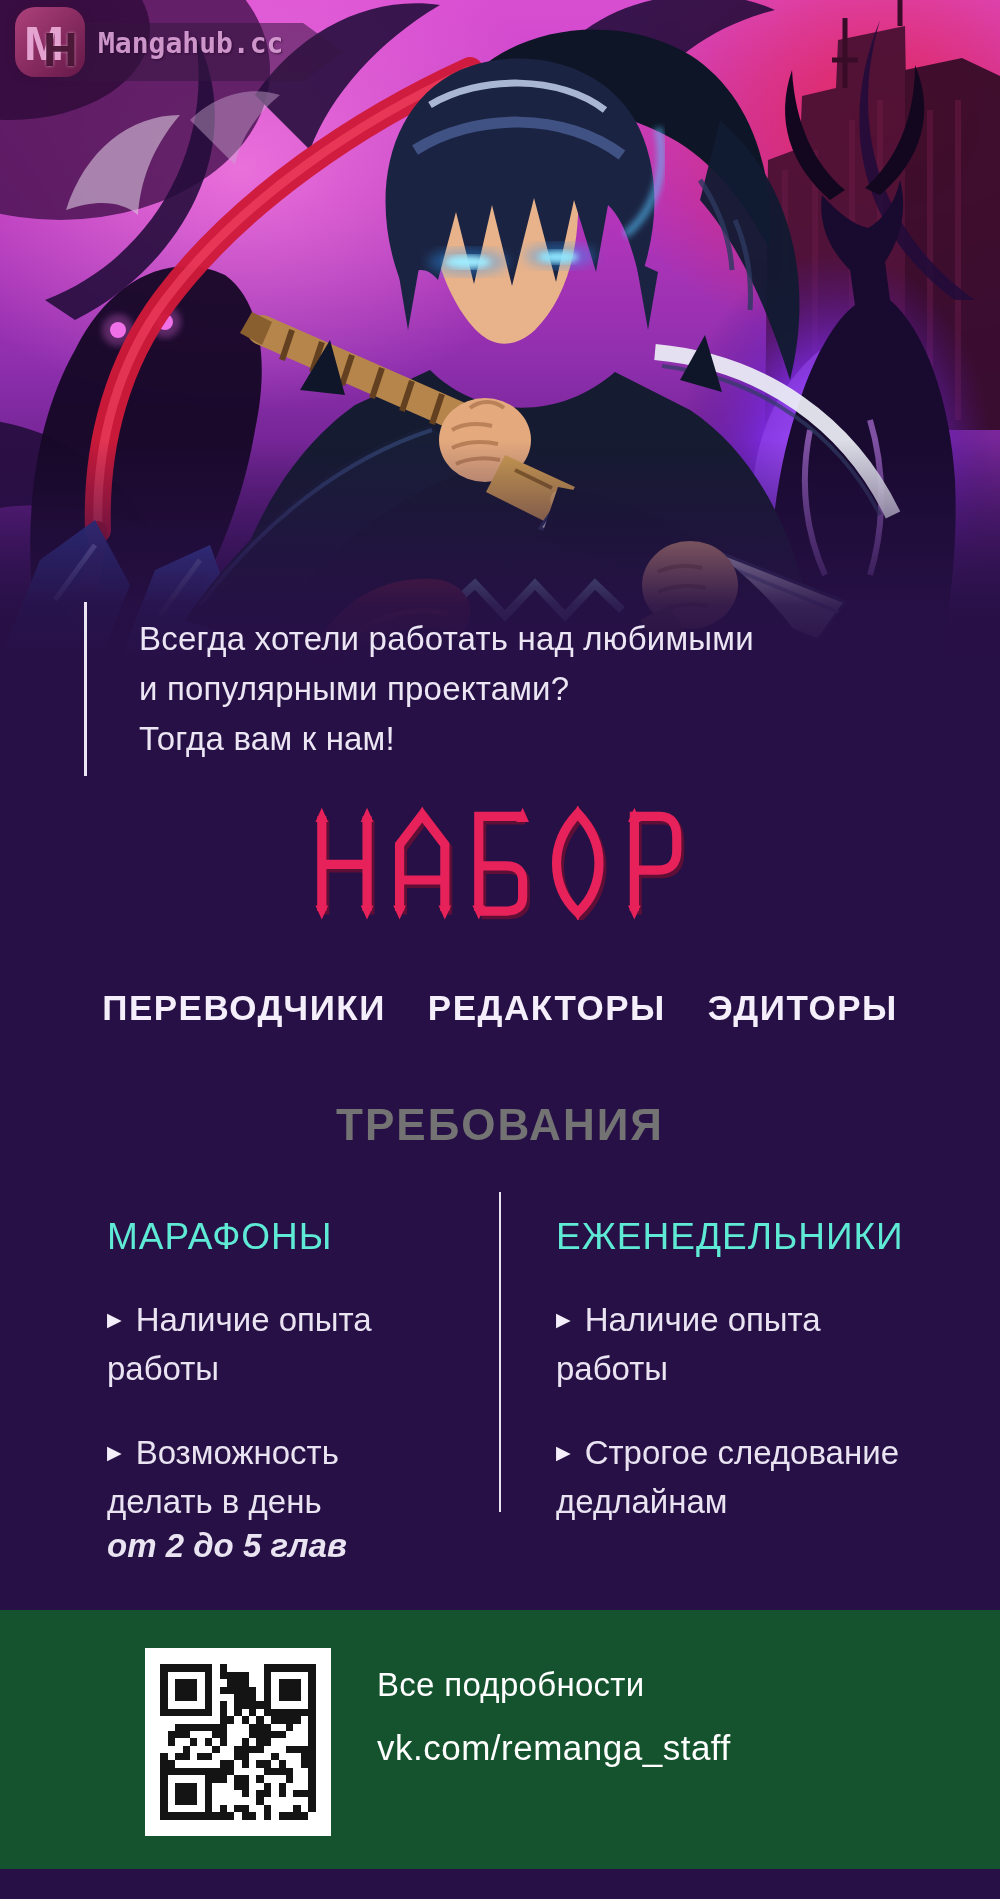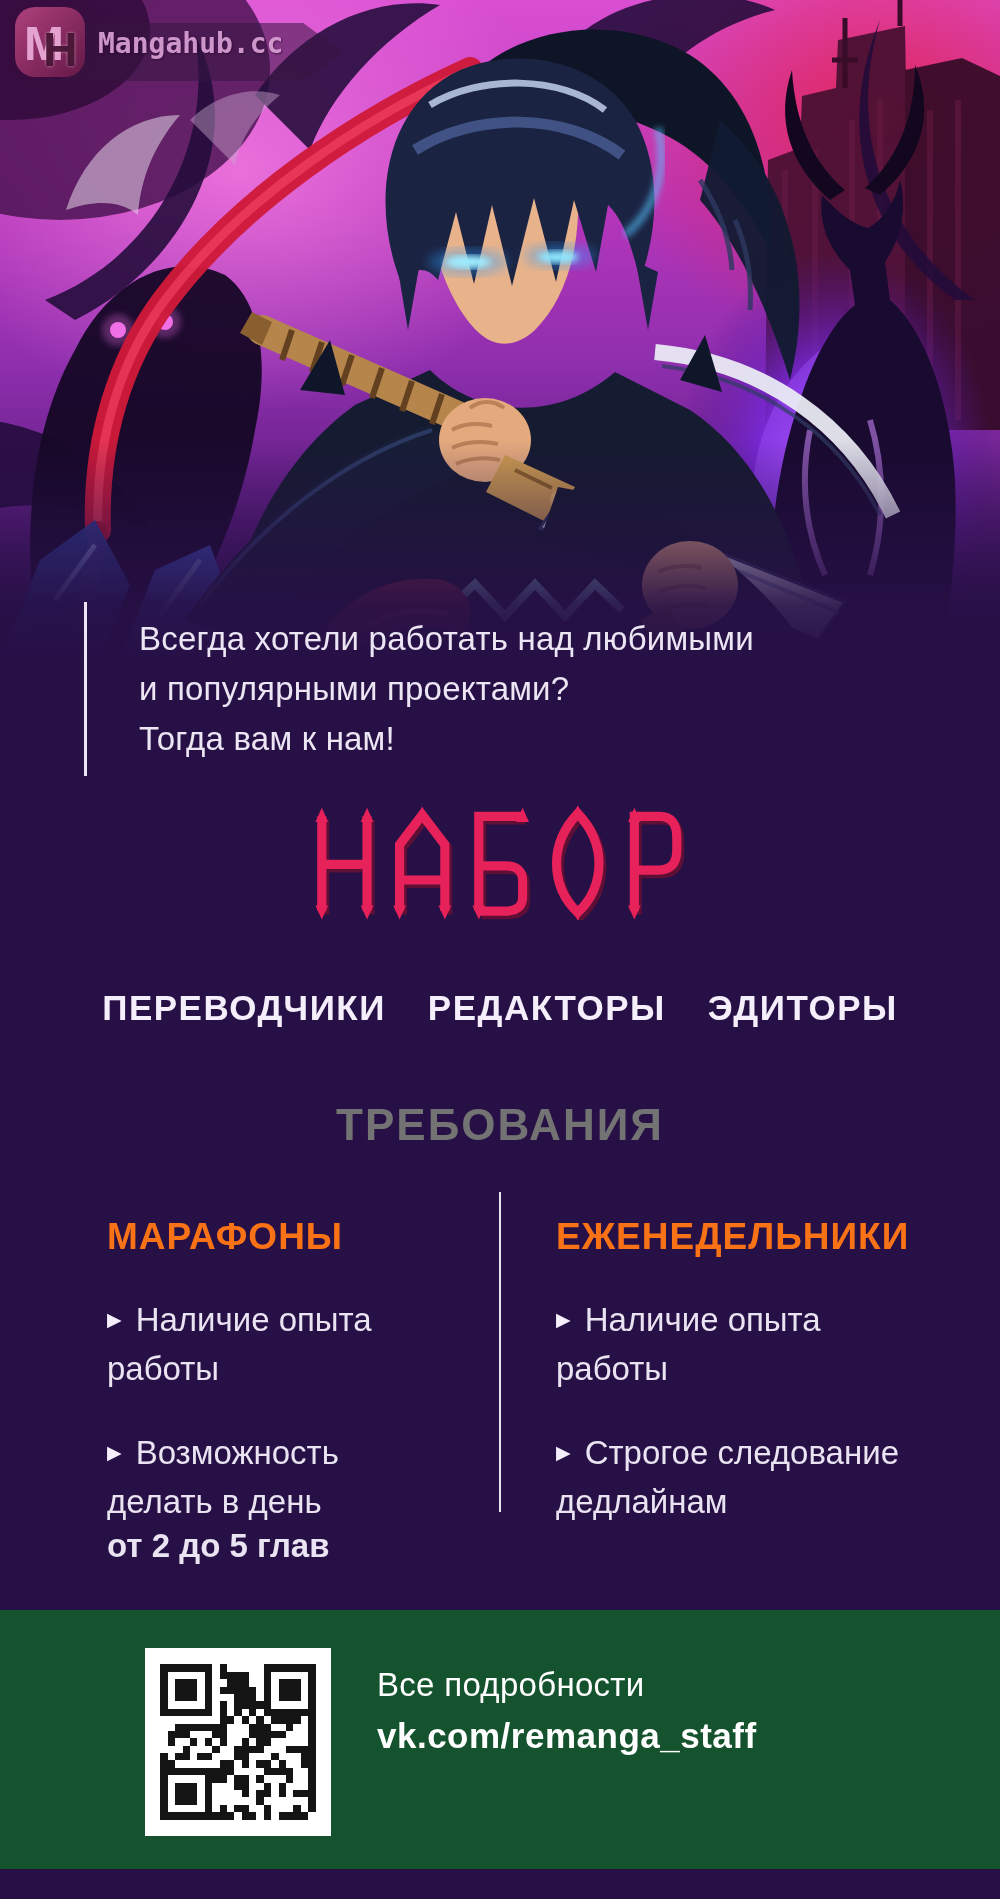--- a/index.html
+++ b/index.html
@@ -45,36 +45,36 @@
     display:flex;justify-content:center;gap:42px;
     font-size:35px;font-weight:700;letter-spacing:1.5px;color:#f4effa;}
   
   .req-title{position:absolute;top:1100px;left:0;width:100%;text-align:center;
     font-size:44px;font-weight:700;letter-spacing:2px;color:#737373;}
   .divider{position:absolute;left:499px;top:1192px;width:2px;height:320px;
     background:rgba(250,246,255,.92);}
   .col{position:absolute;top:1216px;}
   .col-left{left:107px;width:375px;}
   .col-right{left:556px;width:424px;}
-  .col-heading{font-size:37px;font-weight:700;letter-spacing:1px;color:#f97316;}
+  .col-heading{font-size:37px;font-weight:400;letter-spacing:1px;color:#5eead4;}
   .bullet{margin-top:40px;font-size:33px;line-height:44px;color:#eae4f2;}
   .bullet.first{}
   .marker{display:inline-block;font-size:19px;transform:translateY(-5px);
     margin-right:14px;color:#f4effa;}
   .bullet-text{white-space:pre-line;}
-  .bullet-bold{font-weight:700;white-space:pre-line;}
+  .bullet-bold{font-weight:700;white-space:pre-line;font-style:italic;}
   
   .footer{position:absolute;top:1610px;left:0;width:1000px;height:259px;background:#14532d;}
   .qr-box{position:absolute;left:145px;top:38px;width:186px;height:188px;background:#ffffff;
     display:flex;align-items:center;justify-content:center;}
   .qr-grid{display:grid;grid-template-columns:repeat(21,7.4px);grid-auto-rows:7.4px;}
   .qm{background:#141414;}
   .footer-text{position:absolute;left:377px;top:56px;color:#ffffff;}
   .ft1{font-size:33px;font-weight:400;letter-spacing:.3px;}
-  .ft2{font-size:35px;font-weight:700;margin-top:12px;letter-spacing:.5px;}
+  .ft2{font-size:35px;font-weight:400;margin-top:24px;letter-spacing:.5px;}
 </style>
 </head>
 <body>
 
 <div class="poster">
 
   <div class="hero">
   <svg viewBox="0 0 1000 660" aria-hidden="true">
     <defs>
       <linearGradient id="skyG" x1="0" y1="0" x2="0" y2="1">

